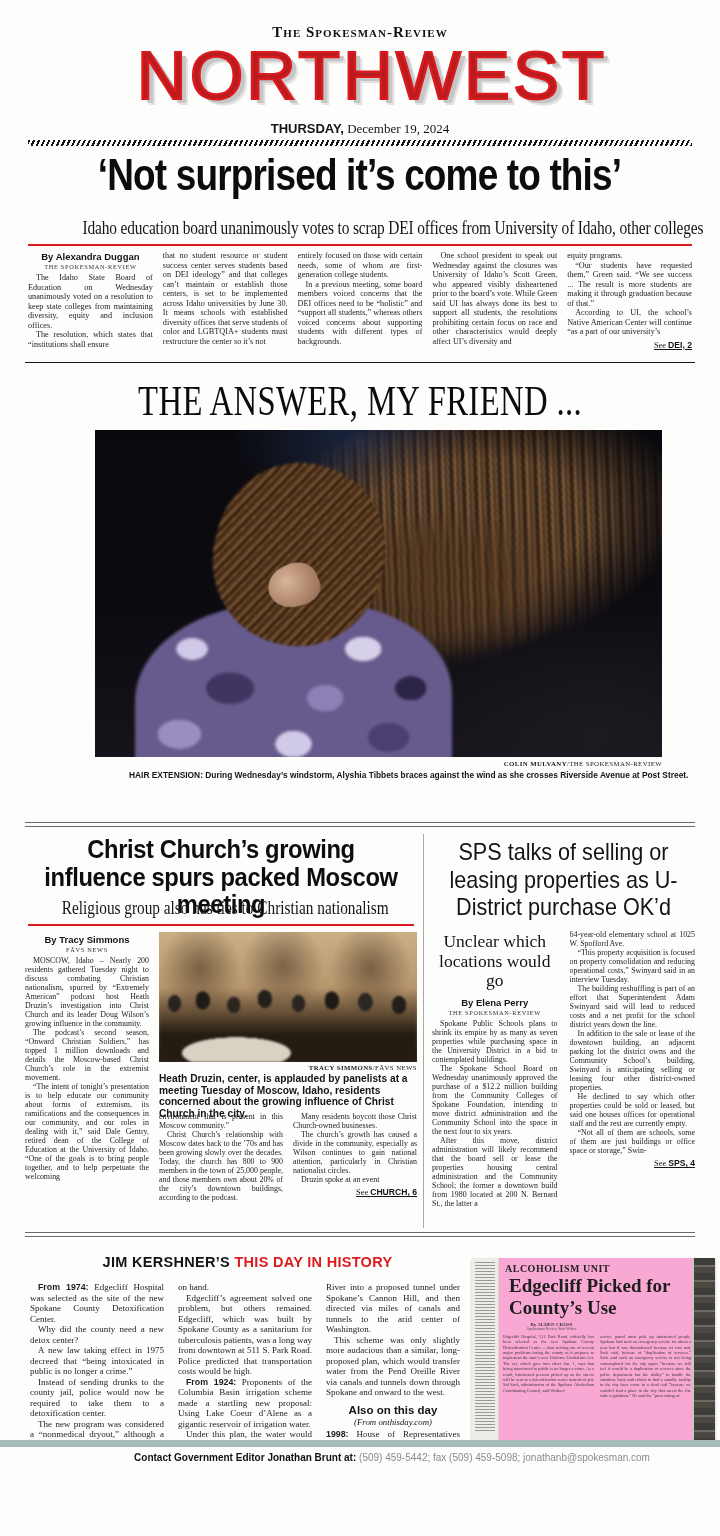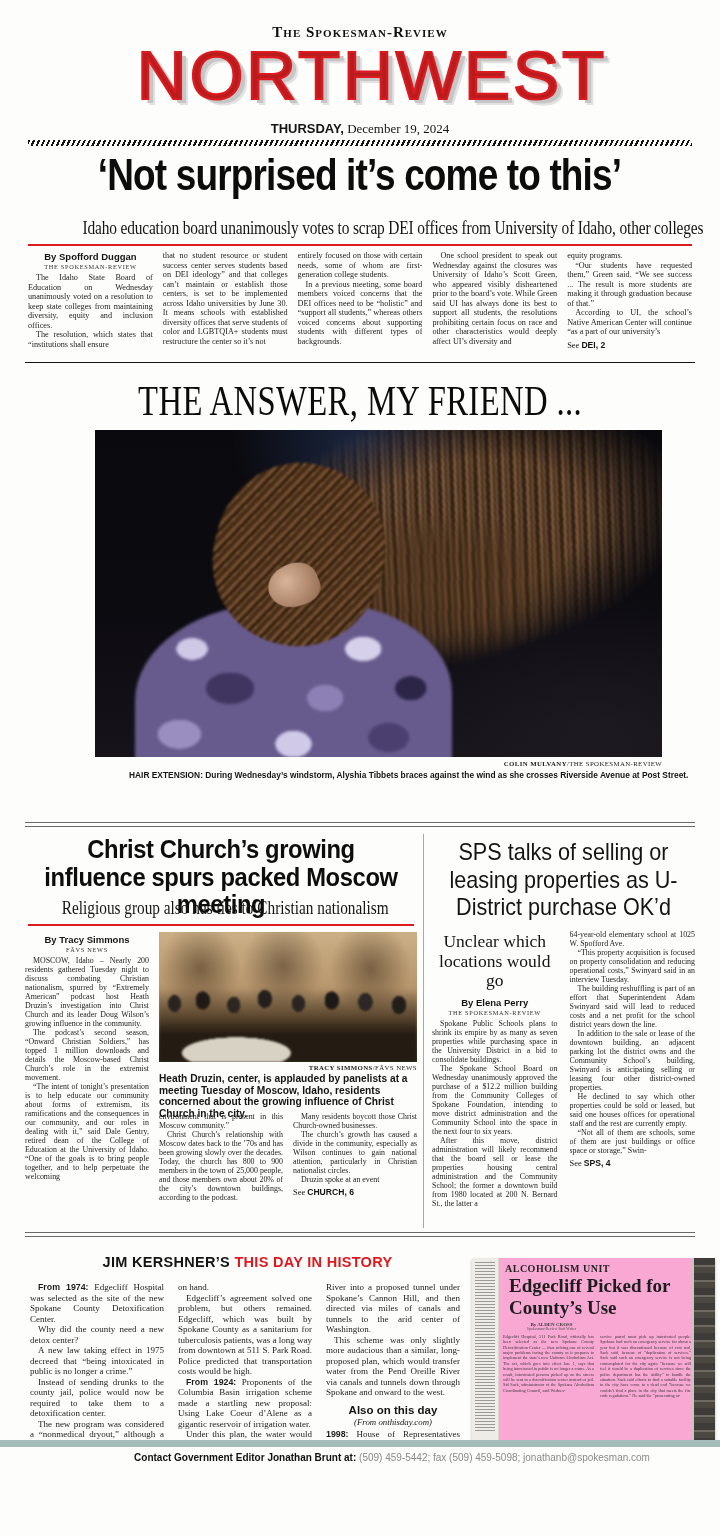--- a/index.html
+++ b/index.html
@@ -28,21 +28,21 @@
   .lead-subhead .sq{display:inline-block;transform:scaleX(.79);transform-origin:center;letter-spacing:-.2px;}
   .red-rule{height:2px;background:var(--accent,#de1a21);}
   .lead-redrule{top:244px;left:28px;width:664px;}
   .lead-body{top:251px;left:28px;width:664px;height:106px;display:flex;gap:10px;}
   .lead-body .col{width:124.8px;overflow:hidden;}
   p.np{margin:0;text-align:justify;font-size:8.2px;line-height:1.16;color:#1c1c1c;}
   p.ind{text-indent:8px;}
   .byline{text-align:center;margin-bottom:3px;}
   .byline .by{font-family:"Liberation Sans",sans-serif;font-weight:bold;font-size:9.5px;}
   .byline .org{font-size:6.3px;letter-spacing:.7px;color:#333;text-transform:uppercase;margin-top:1px;}
-  p.jump{margin:3px 0 0;text-align:left;font-size:8.4px;}
+  p.jump{margin:3px 0 0;text-align:right;font-size:8.4px;text-decoration:underline;}
   p.jump b{font-family:"Liberation Sans",sans-serif;font-size:8.6px;}
   .rule-solid{top:362px;left:25px;width:670px;border-top:1.6px solid #161616;}
   
   .feature-headline{top:376px;left:0;width:720px;text-align:center;font-size:43px;
     font-family:"Liberation Serif",serif;color:#0b0b0b;white-space:nowrap;}
   .feature-headline .sq{display:inline-block;transform:scaleX(.76);transform-origin:center;letter-spacing:.5px;}
   .photo-main{top:430px;left:95px;width:567px;height:327px;overflow:hidden;background:
     radial-gradient(180px 120px at 47% 4%,rgba(56,84,148,.38),rgba(18,24,44,0) 72%),
     radial-gradient(320px 210px at 88% 92%,rgba(34,31,38,.6),rgba(0,0,0,0) 70%),
     linear-gradient(180deg,#0a0a0e 0%,#0c0b10 55%,#16131b 100%);}
@@ -170,21 +170,21 @@
     <span class="day">THURSDAY,</span><span class="rest"> December 19, 2024</span>
   </div>
   <div class="abs hatch-rule"></div>
 
   <div class="abs lead-headline"><span class="sq">‘Not surprised it’s come to this’</span></div>
   <div class="abs lead-subhead"><span class="sq">Idaho education board unanimously votes to scrap DEI offices from University of Idaho, other colleges</span></div>
   <div class="abs red-rule lead-redrule"></div>
   <div class="abs lead-body">
     <div class="col">
       <div class="byline">
-        <div class="by">By Spofford Duggan</div>
+        <div class="by">By Alexandra Duggan</div>
         <div class="org">The Spokesman-Review</div>
       </div>
       <p class="np ind">The Idaho State Board of Education on Wednesday unanimously voted on a resolution to keep state colleges from maintaining diversity, equity and inclusion offices.</p>
       <p class="np ind">The resolution, which states that “institutions shall ensure</p>
     </div>
     <div class="col">
       <p class="np">that no student resource or student success center serves students based on DEI ideology” and that colleges can’t maintain or establish those centers, is set to be implemented across Idaho universities by June 30. It means schools with established diversity offices that serve students of color and LGBTQIA+ students must restructure the center so it’s not</p>
     </div>
     <div class="col">
       <p class="np">entirely focused on those with certain needs, some of whom are first-generation college students.</p>
@@ -250,21 +250,21 @@
 
   <div class="abs sps">
     <div class="sps-headline">SPS talks of selling or leasing properties as U-District purchase OK’d</div>
     <div class="sps-cols">
       <div class="col">
         <div class="sps-subhead">Unclear which locations would go</div>
         <div class="byline">
           <div class="by">By Elena Perry</div>
           <div class="org">The Spokesman-Review</div>
         </div>
-        <p class="np ind">Spokane Public Schools plans to shrink its empire by as many as seven properties while purchasing space in the University District in a bid to consolidate buildings.</p>
+        <p class="np ind">Spokane Public Schools plans to shrink its empire by as many as seven properties while purchasing space in the University District in a bid to contemplated buildings.</p>
         <p class="np ind">The Spokane School Board on Wednesday unanimously approved the purchase of a $12.2 million building from the Community Colleges of Spokane Foundation, intending to move district administration and the Community School into the space in the next four to six years.</p>
         <p class="np ind">After this move, district administration will likely recommend that the board sell or lease the properties housing central administration and the Community School; the former a downtown build from 1980 located at 200 N. Bernard St., the latter a</p>
       </div>
       <div class="col">
         <p class="np">64-year-old elementary school at 1025 W. Spofford Ave.</p>
         <p class="np ind">“This property acquisition is focused on property consolidation and reducing operational costs,” Swinyard said in an interview Tuesday.</p>
         <p class="np ind">The building reshuffling is part of an effort that Superintendent Adam Swinyard said will lead to reduced costs and a net profit for the school district years down the line.</p>
         <p class="np ind">In addition to the sale or lease of the downtown building, an adjacent parking lot the district owns and the Community School’s building, Swinyard is anticipating selling or leasing four other district-owned properties.</p>
         <p class="np ind">He declined to say which other properties could be sold or leased, but said one houses offices for operational staff and the rest are currently empty.</p>
         <p class="np ind">“Not all of them are schools, some of them are just buildings or office space or storage,” Swin-</p>

